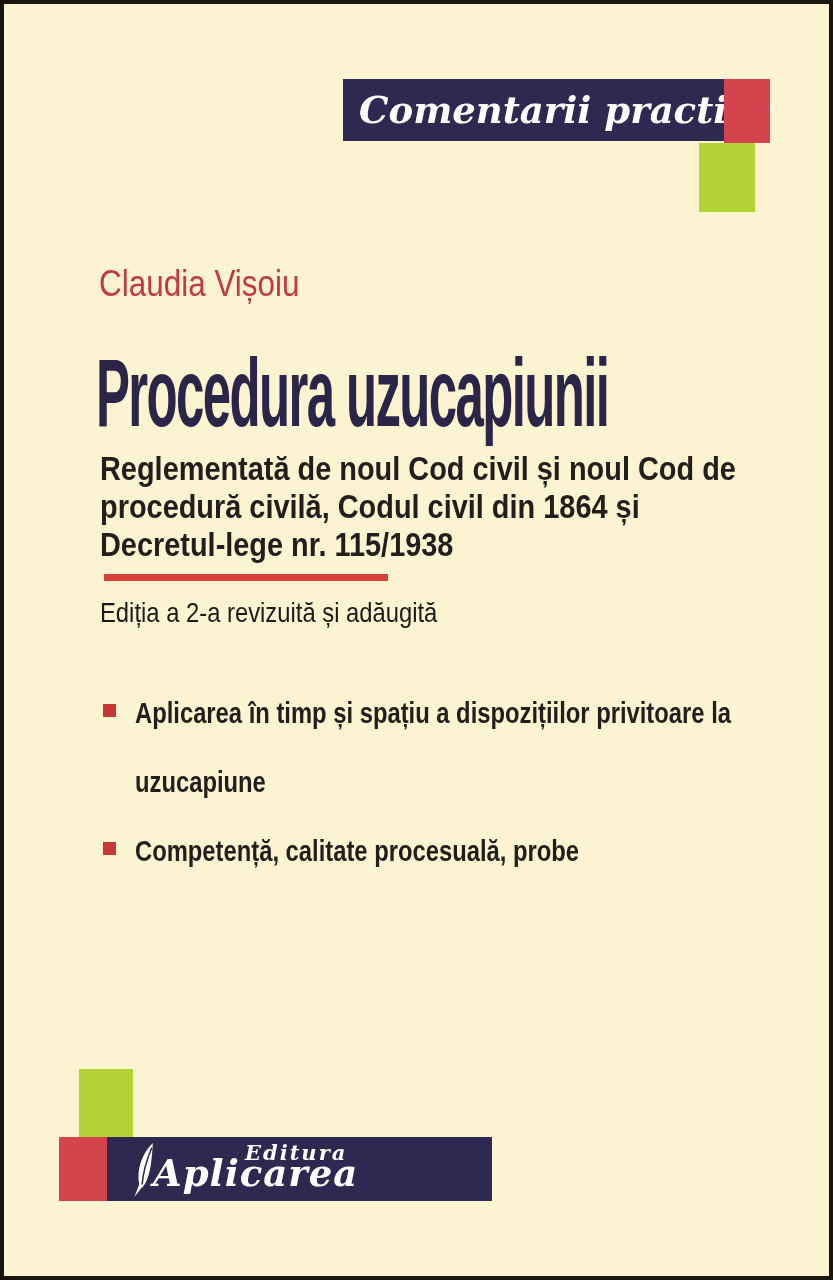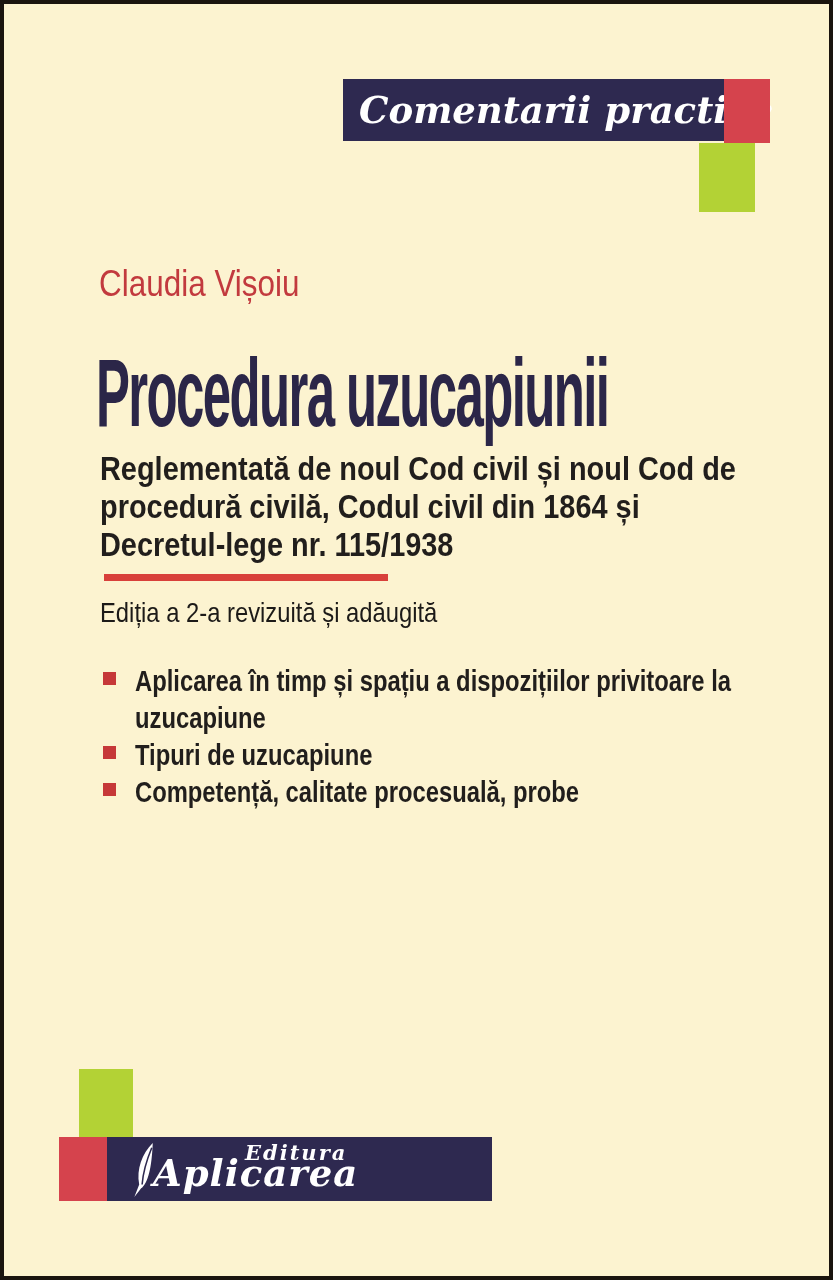--- a/index.html
+++ b/index.html
@@ -70,21 +70,21 @@
 
   .edition {
     left: 100px; top: 597px;
     font-size: 28px; color: #1c1a18;
     white-space: nowrap;
     transform: scaleX(0.85); transform-origin: 0 0;
   }
 
   
   .bullets { left: 100px; top: 663px; width: 680px; }
-  .b-row { position: relative; height: 37px; }
+  .b-row { position: relative; height: 37px; margin-top: 32px; }
   .b-marker {
     position: absolute; left: 3px; top: 9px;
     width: 13px; height: 13px; background: #c63838;
   }
   .b-text {
     position: absolute; left: 35px; top: 0;
     font-size: 29px; line-height: 37px; color: #211e1c; font-weight: 600;
     white-space: nowrap;
     transform: scaleX(0.82); transform-origin: 0 0;
   }
@@ -135,24 +135,20 @@
   <div class="abs bullets">
     <div class="b-row">
       <span class="b-marker"></span>
       <span class="b-text">Aplicarea în timp și spațiu a dispozițiilor privitoare la</span>
     </div>
     <div class="b-row">
       <span class="b-text">uzucapiune</span>
     </div>
     <div class="b-row">
       <span class="b-marker"></span>
-      <span class="b-text">Tipuri de uzucapiune</span>
-    </div>
-    <div class="b-row">
-      <span class="b-marker"></span>
       <span class="b-text">Competență, calitate procesuală, probe</span>
     </div>
   </div>
 
   <div class="abs bot-green"></div>
   <div class="abs bot-red"></div>
   <div class="abs bot-band">
     <svg class="logo-quill" viewBox="0 0 24 60">
       <path d="M20 2 C9 13 3 29 6 45 L1 58 L8 49 C15 44 19 28 20 2 Z" fill="#ffffff"></path>
       <path d="M9 45 C10 33 14 19 19 7" stroke="#2e2950" stroke-width="1.6" fill="none"></path>

